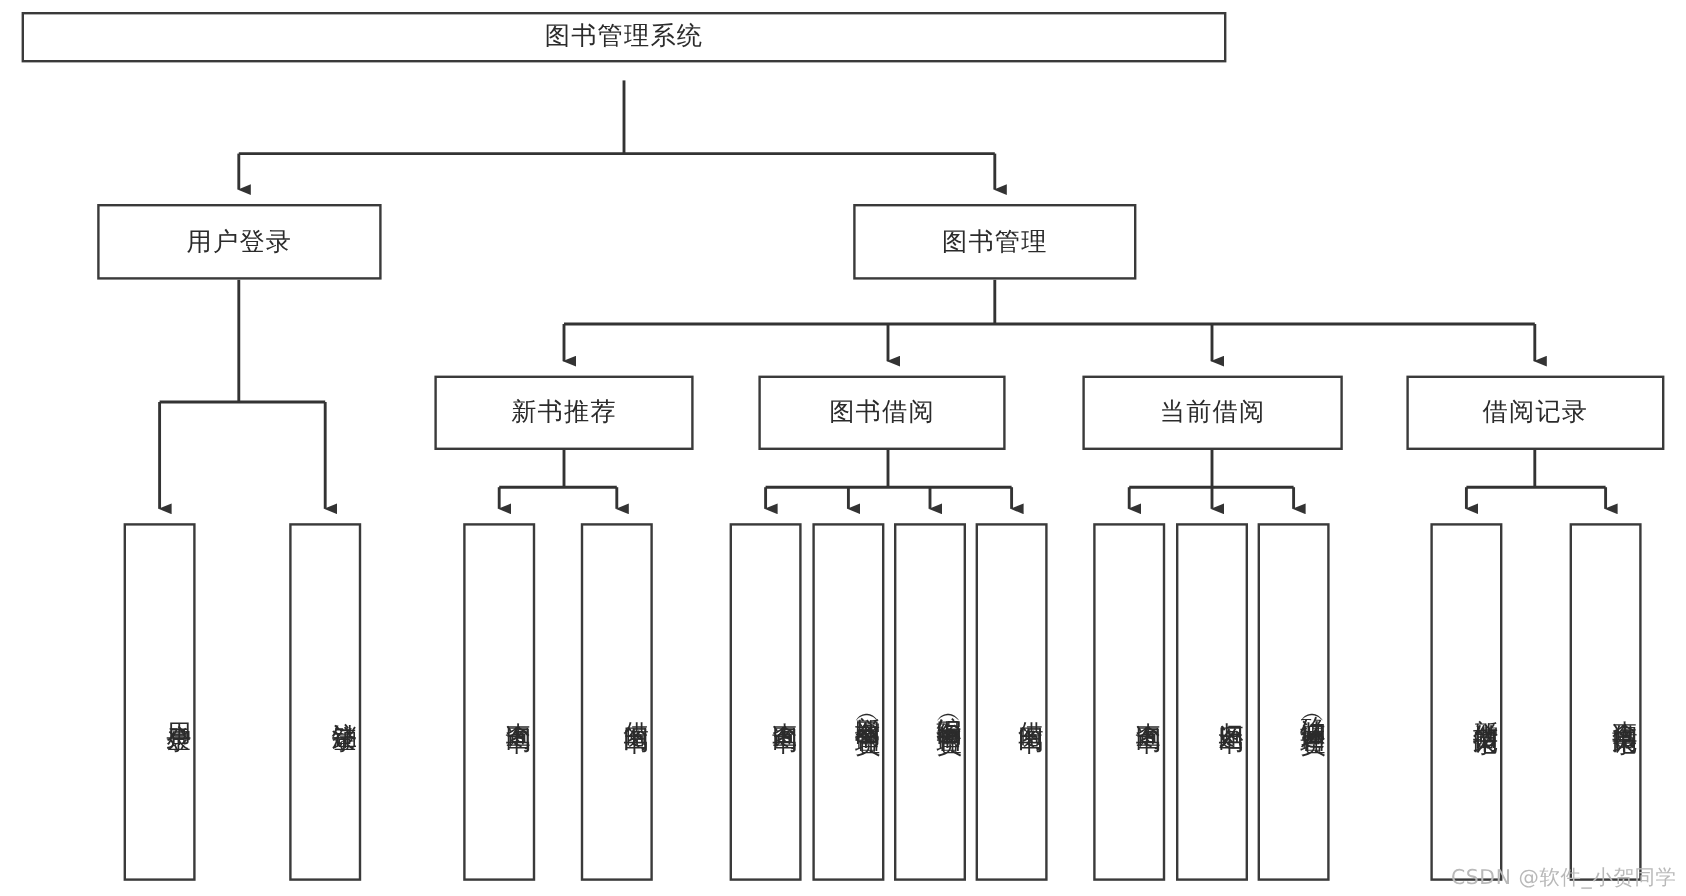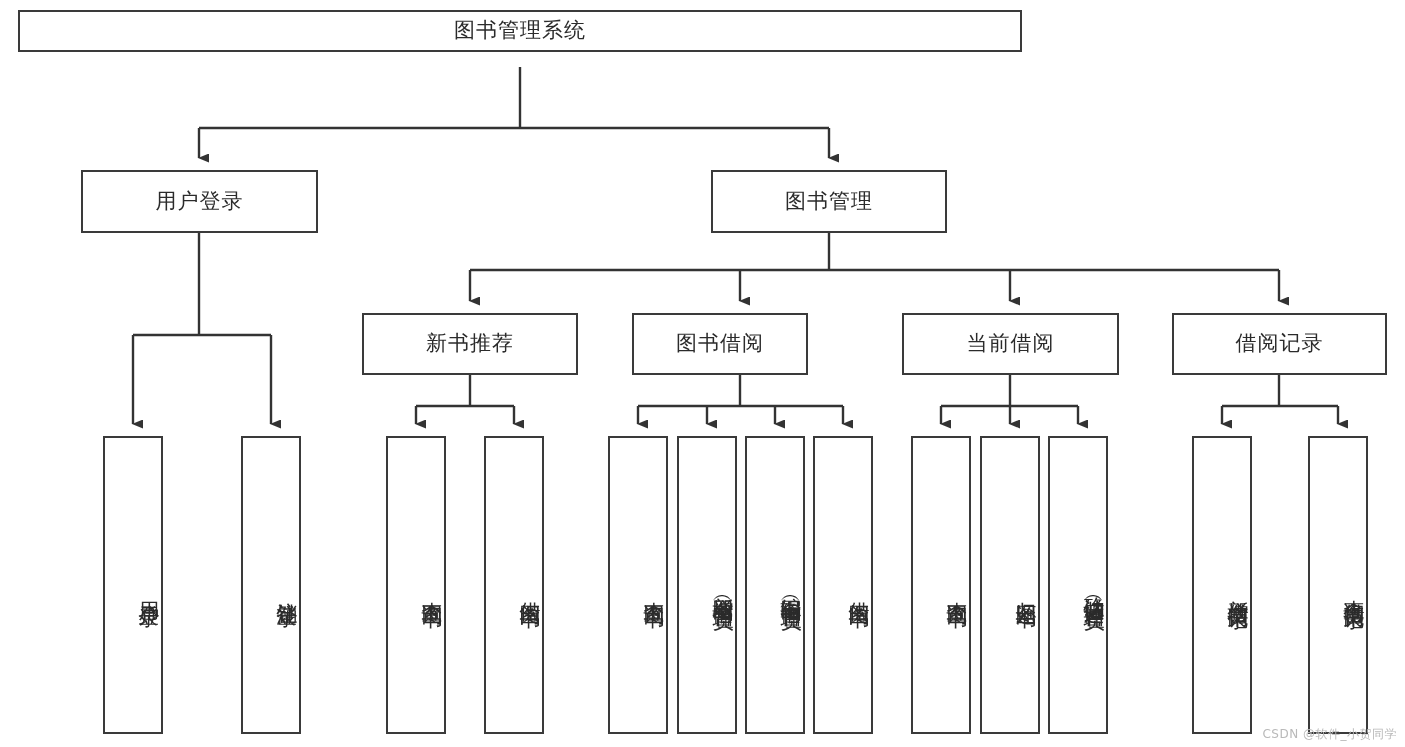--- a/index.html
+++ b/index.html
@@ -49,21 +49,21 @@
   }
   .node.vert > span{
     writing-mode:vertical-rl;
     text-orientation:upright;
     display:block;
   }
   .watermark{
     position:absolute;
     right:8px;
     bottom:4px;
-    font-size:12px;
+    font-size:17px;
     color:#b9b9b9;
     letter-spacing:0.5px;
     white-space:nowrap;
     user-select:none;
   }
 </style>
 </head>
 <body>
 
 <div id="canvas">
@@ -125,21 +125,21 @@
   <div class="node horiz" style="left:81px;top:170px;width:237px;height:63px;">
     <span>用户登录</span>
   </div>
   <div class="node horiz" style="left:362px;top:313px;width:216px;height:62px;">
     <span>新书推荐</span>
   </div>
 
   <div class="node horiz" style="left:711px;top:170px;width:236px;height:63px;">
     <span>图书管理</span>
   </div>
-  <div class="node horiz" style="left:632px;top:313px;width:176px;height:62px;">
+  <div class="node horiz" style="left:632px;top:313px;width:206px;height:62px;">
     <span>图书借阅</span>
   </div>
   <div class="node horiz" style="left:1172px;top:313px;width:215px;height:62px;">
     <span>借阅记录</span>
   </div>
   <div class="node horiz" style="left:902px;top:313px;width:217px;height:62px;">
     <span>当前借阅</span>
   </div>
 
   <div class="node vert" style="left:103px;top:436px;width:60px;height:298px;">

